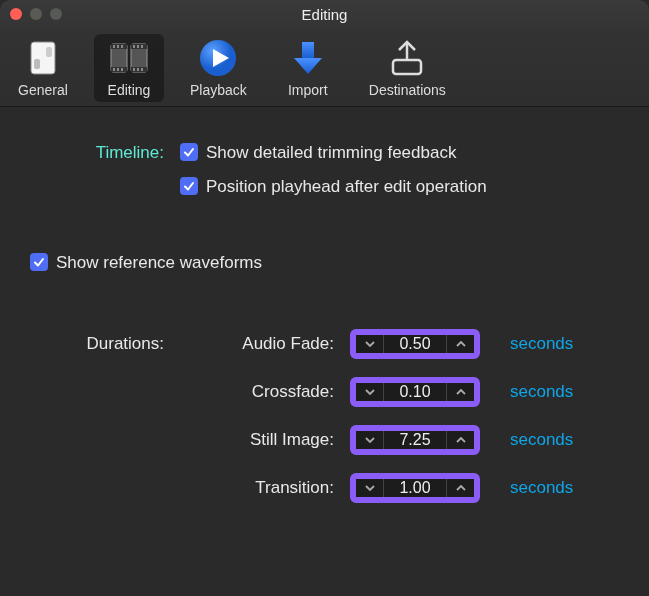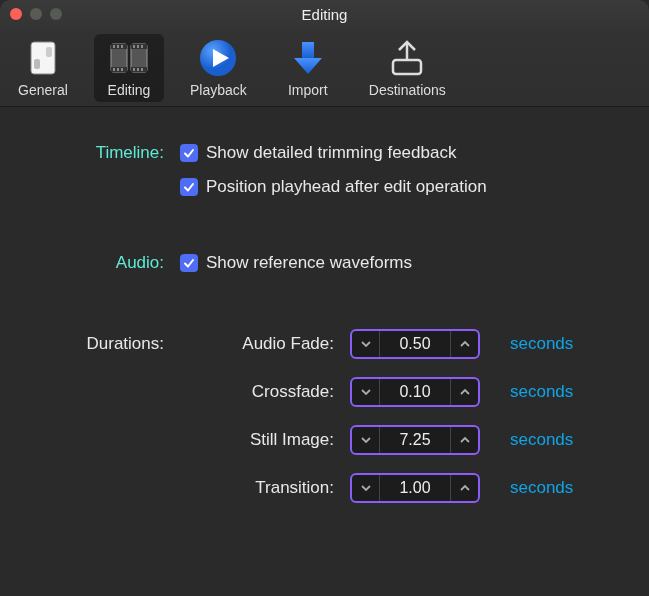--- a/index.html
+++ b/index.html
@@ -81,21 +81,20 @@
       width: 150px;
       text-align: right;
       padding-right: 16px;
       color: #5eead4;
     }
     .section-body {
       flex: 1;
     }
     .checkbox-row {
       display: flex;
-      align-items: center;
       gap: 8px;
       margin-bottom: 14px;
     }
     .checkbox {
       width: 18px; height: 18px;
       background: #4f6df5;
       border-radius: 4px;
       display: flex;
       align-items: center;
       justify-content: center;
@@ -114,21 +113,21 @@
       padding-right: 16px;
     }
     .dur-sub-label {
       text-align: right;
       padding-right: 16px;
     }
     .stepper {
       display: flex;
       align-items: center;
       background: #1c1c1c;
-      border: 2px solid #8b5cf6;
+      border: 6px solid #8b5cf6;
       border-radius: 6px;
       height: 30px;
       overflow: hidden;
       width: 130px;
     }
     .stepper-btn {
       width: 28px;
       height: 100%;
       display: flex;
       align-items: center;
@@ -267,21 +266,20 @@
             </svg>
         </div>
         <span>Position playhead after edit operation</span>
       </div>
     </div>
   </div>
 
   <div class="gap"></div>
 
   <div class="section">
-    <div class="section-label">Audio:</div>
     <div class="section-body">
       <div class="checkbox-row">
         <div class="checkbox">
           <svg viewBox="0 0 14 14">
               <polyline points="3,7.5 6,10.5 11,4" fill="none" stroke="#fff" stroke-width="2" stroke-linecap="round" stroke-linejoin="round"></polyline>
             </svg>
         </div>
         <span>Show reference waveforms</span>
       </div>
     </div>

